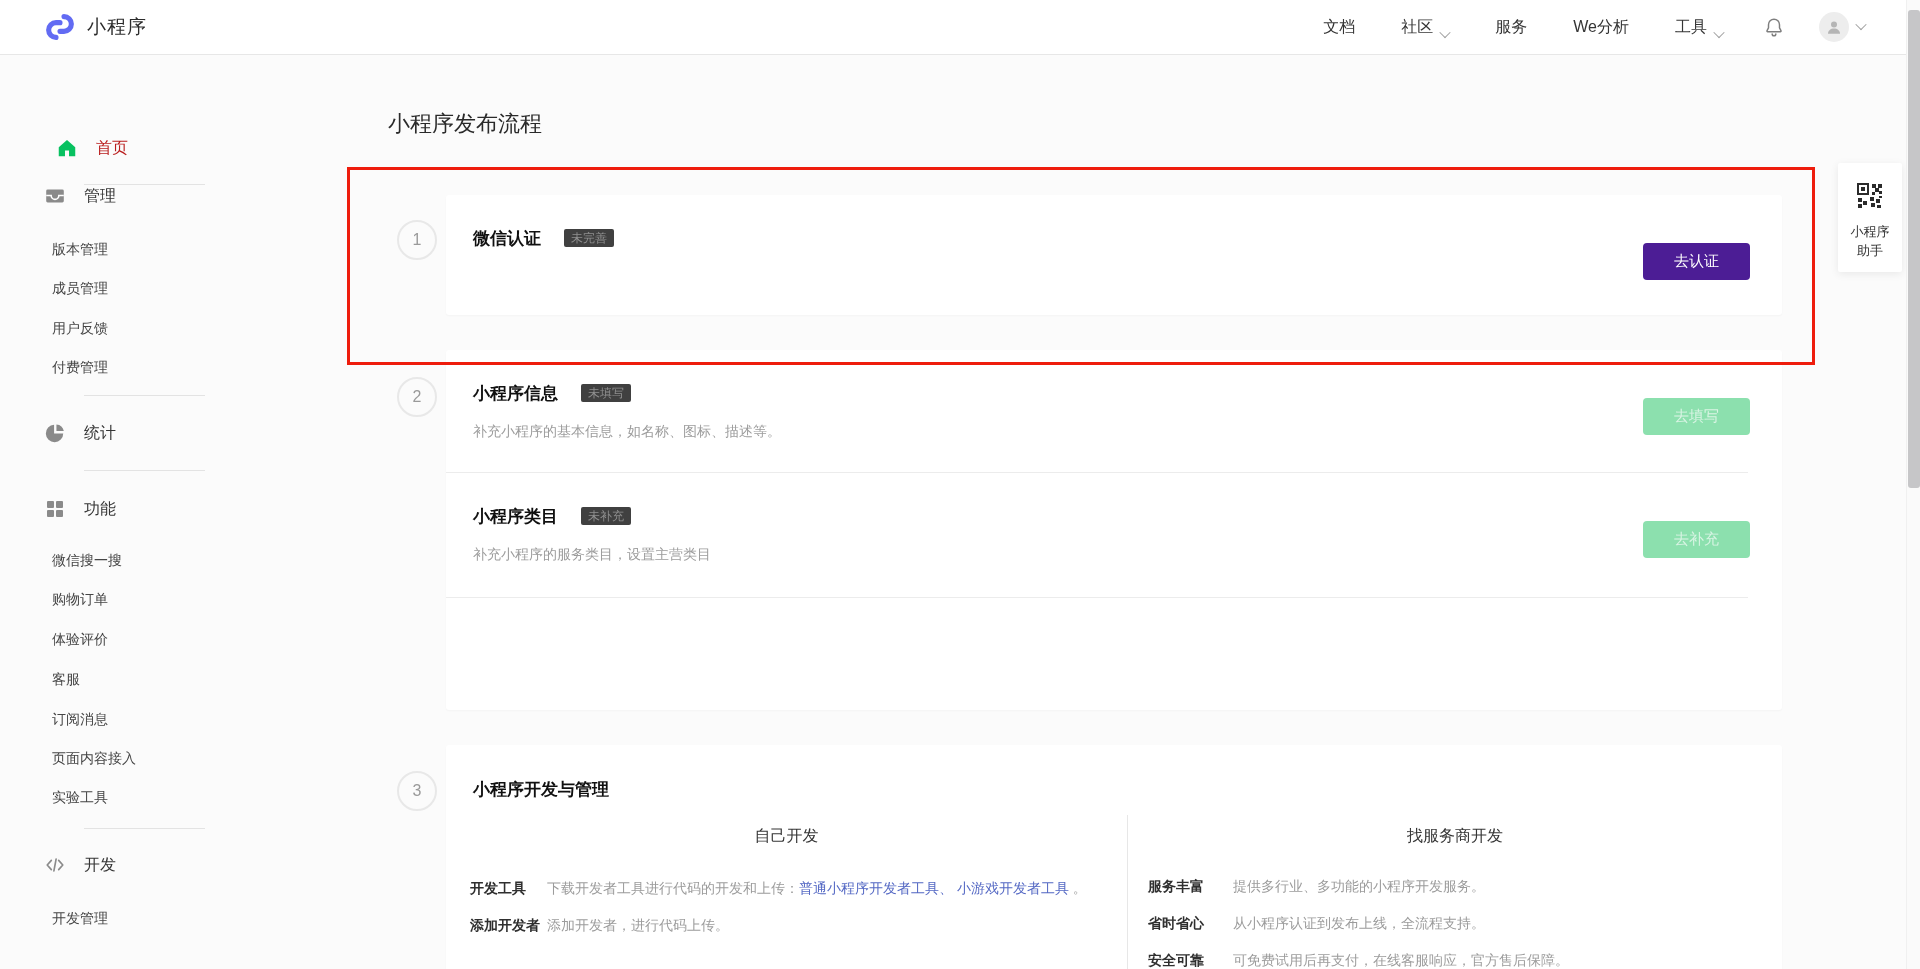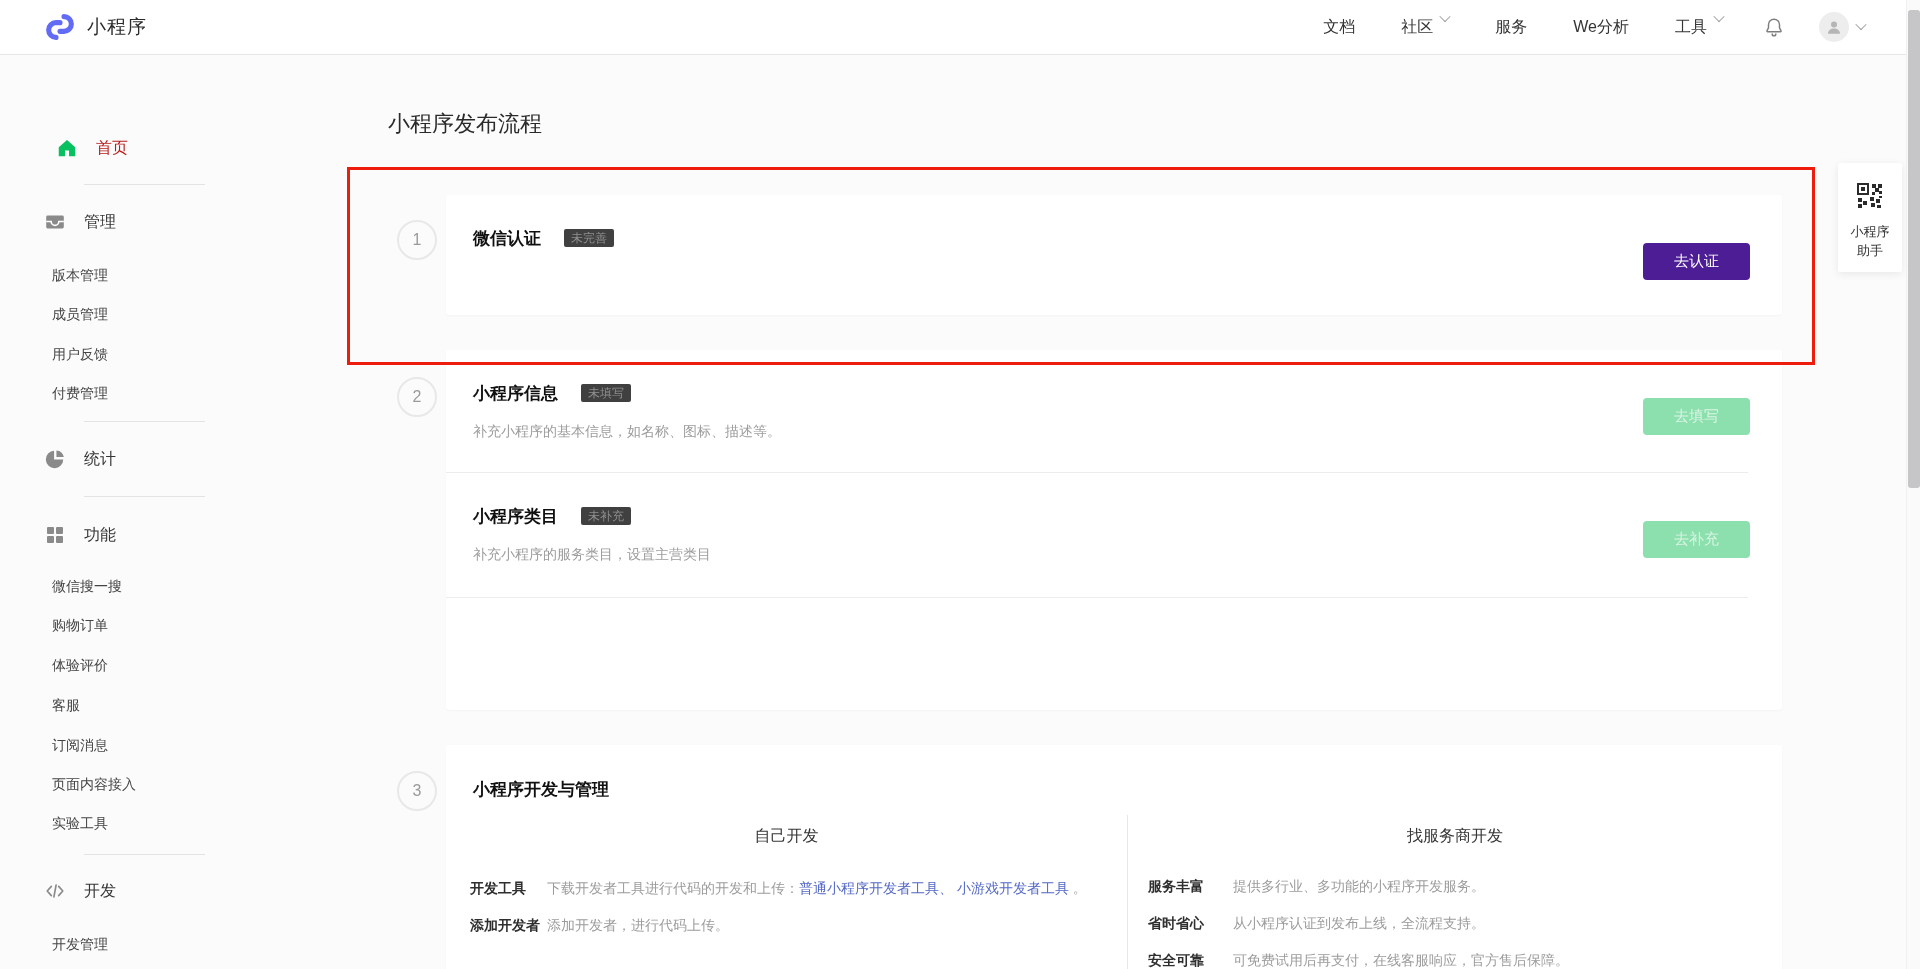--- a/index.html
+++ b/index.html
@@ -7,21 +7,21 @@
   body {
     font-family:"Liberation Sans","DejaVu Sans",sans-serif;
     background:#fbfbfb; color:#353535; position:relative;
   }
   
   .hdr { position:absolute; top:0; left:0; width:1920px; height:55px; background:#fff;
          border-bottom:1px solid #e7e7e7; display:flex; align-items:center; z-index:10; }
   .logo { display:flex; align-items:center; gap:11px; margin-left:44px; cursor:pointer; }
   .logo-name { font-size:19px; color:#2b2b2b; letter-spacing:1px; }
   .nav { margin-left:auto; margin-right:55px; display:flex; align-items:center; }
-  .nav-item { display:flex; align-items:flex-start; font-size:16px; color:#353535; margin-left:46px; cursor:pointer; }
+  .nav-item { display:flex; align-items:flex-end; font-size:16px; color:#353535; margin-left:46px; cursor:pointer; }
   .caret { width:8px; height:8px; border-right:1.5px solid #a0a0a0; border-bottom:1.5px solid #a0a0a0;
            transform:rotate(45deg) translate(-1px,-1px); margin-left:8px; margin-top:-3px; }
   .bell { margin-left:40px; display:flex; cursor:pointer; }
   .avatar-wrap { display:flex; align-items:center; margin-left:34px; cursor:pointer; }
   .avatar { width:30px; height:30px; border-radius:50%; background:#ededed; display:flex; align-items:center; justify-content:center; }
   
   .sidebar { position:absolute; top:55px; left:0; width:232px; bottom:0; }
   .snav-item { display:flex; align-items:center; padding-left:43px; height:22px; font-size:16px; color:#353535; cursor:pointer; }
   .snav-item .sicon { width:23px; display:flex; justify-content:center; margin-right:18px; }
   .snav-item.active { color:#b91c1c;margin-left:12px; }
@@ -127,21 +127,21 @@
   <div class="snav-item active" style="margin-top:82px;">
     <span class="sicon">
       <svg width="22" height="22" viewBox="0 0 24 24" fill="#07c160">
           <path d="M3 11.2 L12 3.2 L21 11.2 V21 H14.2 V14.6 H9.8 V21 H3 Z"></path>
         </svg>
     </span>
     <span>首页</span>
   </div>
   <div class="sdivider" style="margin-top:25px;"></div>
 
-  <div class="snav-item" style="margin-top:26px;">
+  <div class="snav-item" style="">
     <span class="sicon">
       <svg width="22" height="22" viewBox="0 0 24 24">
           <path fill="#8a8a8a" d="M4 5 h16 a1.6 1.6 0 0 1 1.6 1.6 v10.8 a1.6 1.6 0 0 1 -1.6 1.6 H4 a1.6 1.6 0 0 1 -1.6 -1.6 V6.6 A1.6 1.6 0 0 1 4 5 z"></path>
           <path d="M2.4 11.5 h5.4 a4.2 4.2 0 0 0 8.4 0 h5.4" fill="none" stroke="#fff" stroke-width="1.7"></path>
         </svg>
     </span>
     <span>管理</span>
   </div>
   <div class="snav-sub" style="margin-top:33px;">
       <span>版本管理</span>

